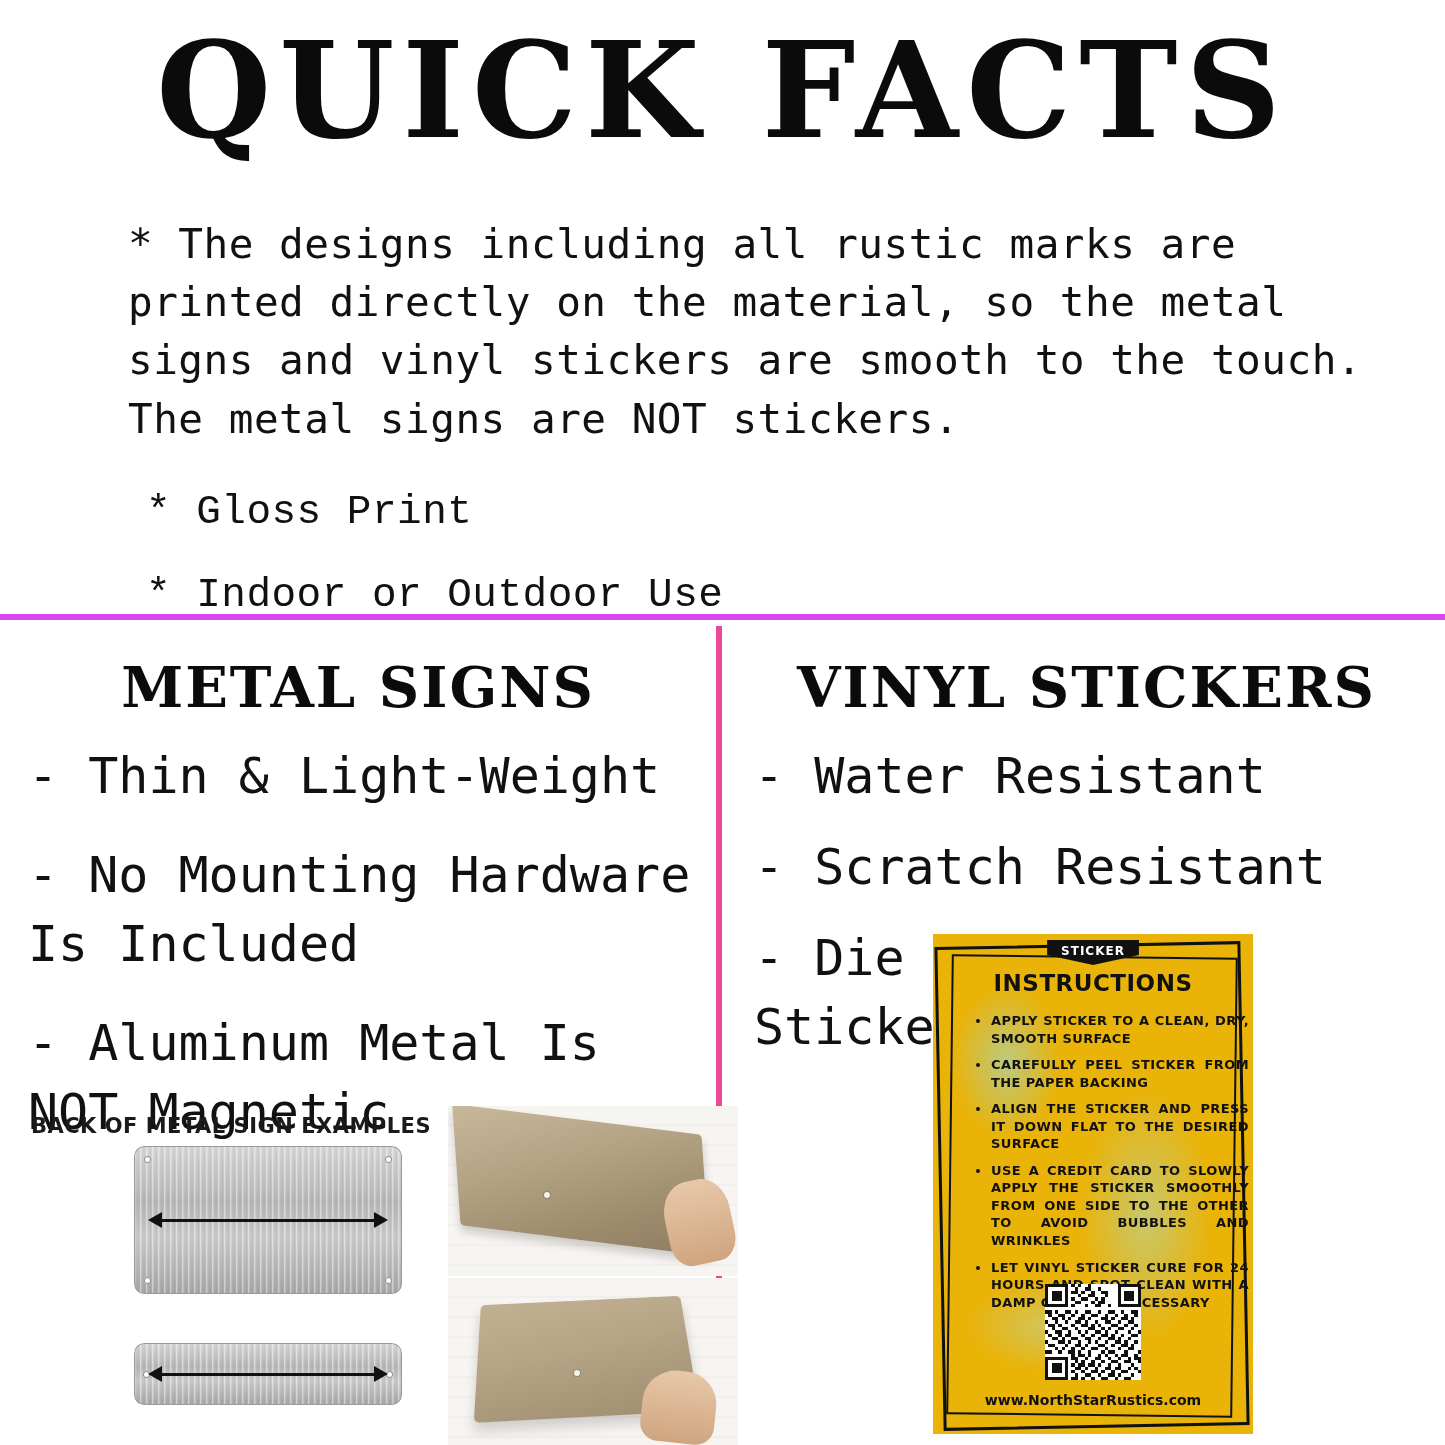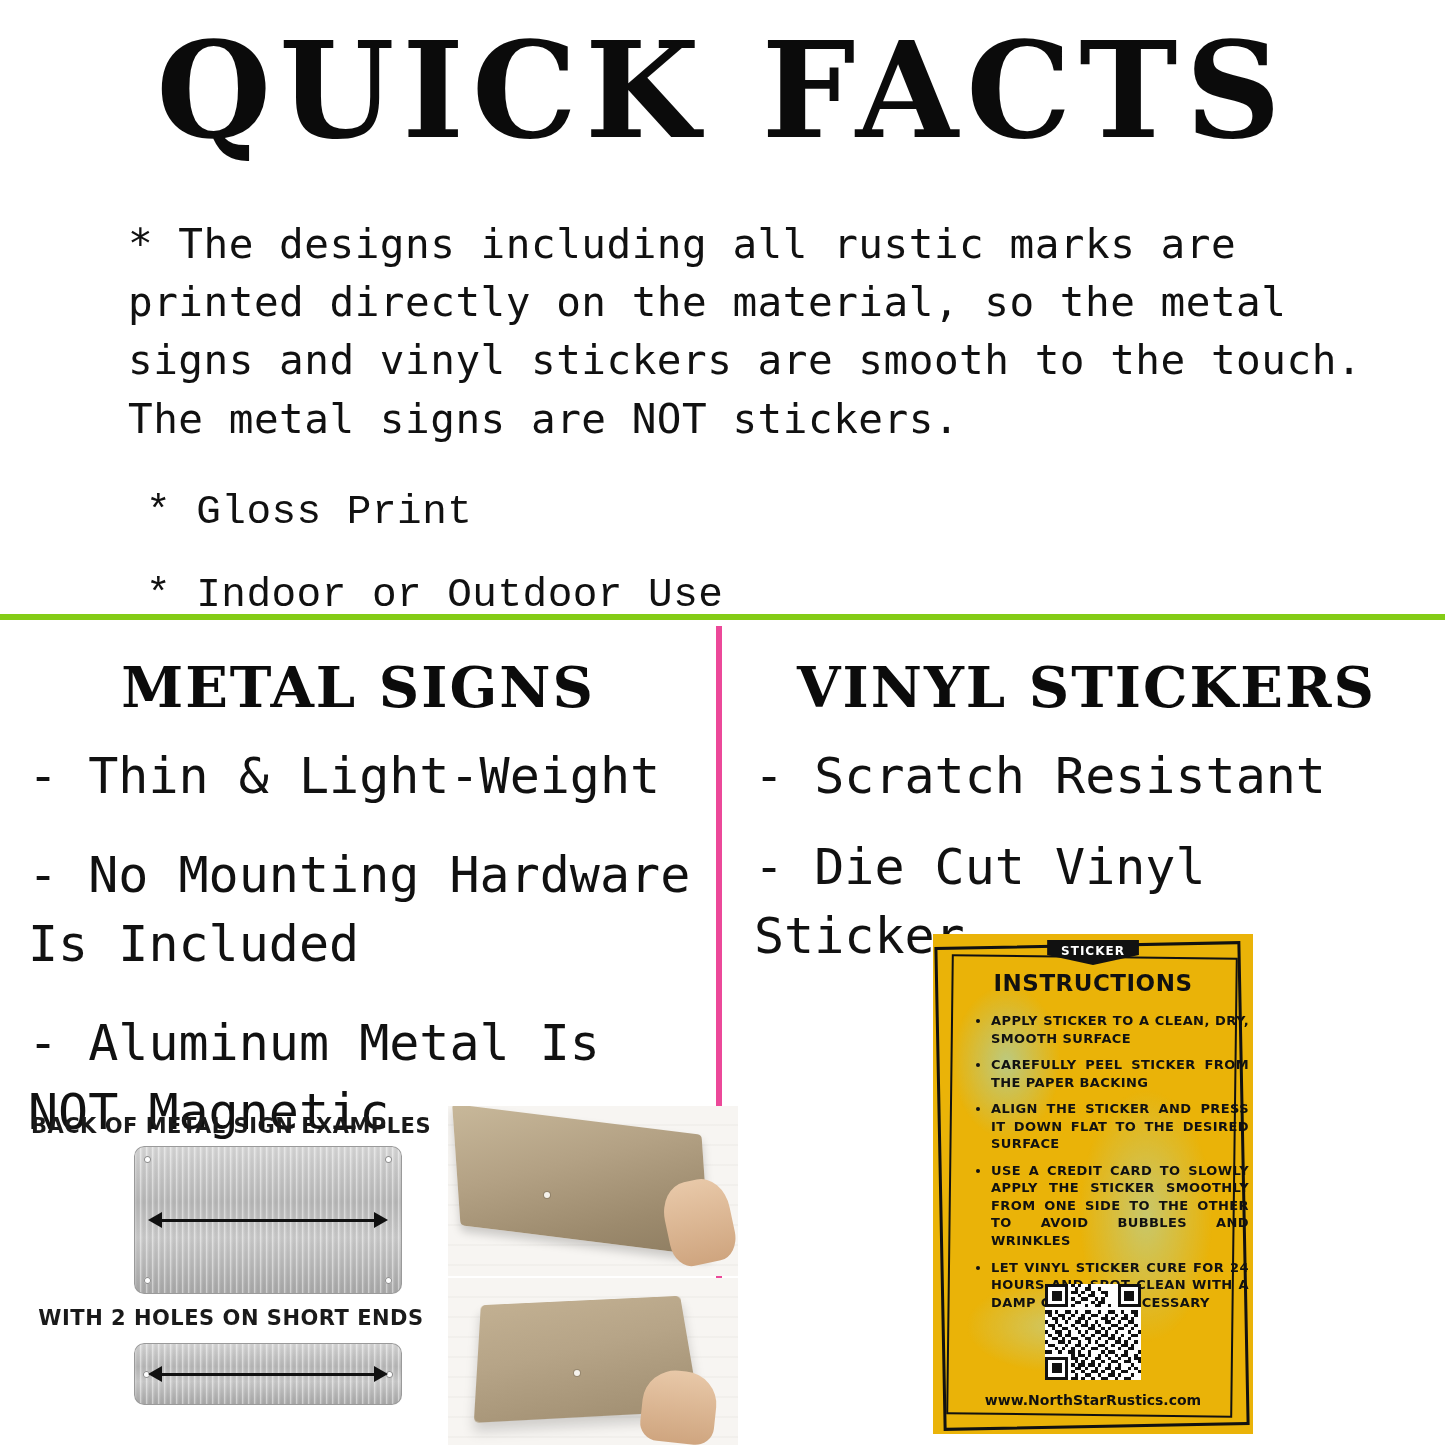--- a/index.html
+++ b/index.html
@@ -17,21 +17,21 @@
     color: #111111;
   }
 
   
   .header {
     position: absolute;
     left: 0; top: 0;
     width: 1445px;
     height: 620px;
     box-sizing: border-box;
-    border-bottom: 6px solid #84cc16;
+    border-bottom: 6px solid #d946ef;
     padding: 4px;
   }
   .title {
     position: absolute;
     left: 0; top: 22px;
     width: 1445px;
     text-align: center;
     font-family: "DejaVu Serif", serif;
     font-weight: 700;
     font-size: 132px;
@@ -296,21 +296,20 @@
         <span class="hole" style="right:10px; top:10px;"></span>
         <span class="hole" style="left:10px; bottom:10px;"></span>
         <span class="hole" style="right:10px; bottom:10px;"></span>
         <div class="arrow-wrap">
           <div class="arrow-line"></div>
           <div class="arrow-head left"></div>
           <div class="arrow-head right"></div>
         </div>
       </div>
 
-      <div class="caption cap2">WITH 2 HOLES ON SHORT ENDS</div>
 
       <div class="plate plate-small">
         <span class="hole" style="left:9px; top:50%; margin-top:-3px;"></span>
         <span class="hole" style="right:9px; top:50%; margin-top:-3px;"></span>
         <div class="arrow-wrap">
           <div class="arrow-line"></div>
           <div class="arrow-head left"></div>
           <div class="arrow-head right"></div>
         </div>
       </div>
@@ -327,20 +326,21 @@
         <div class="metal-sheet-2"></div>
         <span class="screw-dot" style="left:126px; top:92px;"></span>
         <div class="hand hand-2"></div>
       </div>
     </div>
   </div>
 
   <div class="col col-right">
     <div class="col-title">VINYL STICKERS</div>
     <div class="bullets">
+      <p class="bullet">- Water Resistant</p>
       <p class="bullet">- Scratch Resistant</p>
       <p class="bullet">- Die Cut Vinyl Sticker</p>
     </div>
 
     <div class="sticker-card">
       <div class="teal-splash"></div>
       <div class="card-frame-outer"></div>
       <div class="card-frame-inner"></div>
 
       <div class="sticker-tab">STICKER</div>

